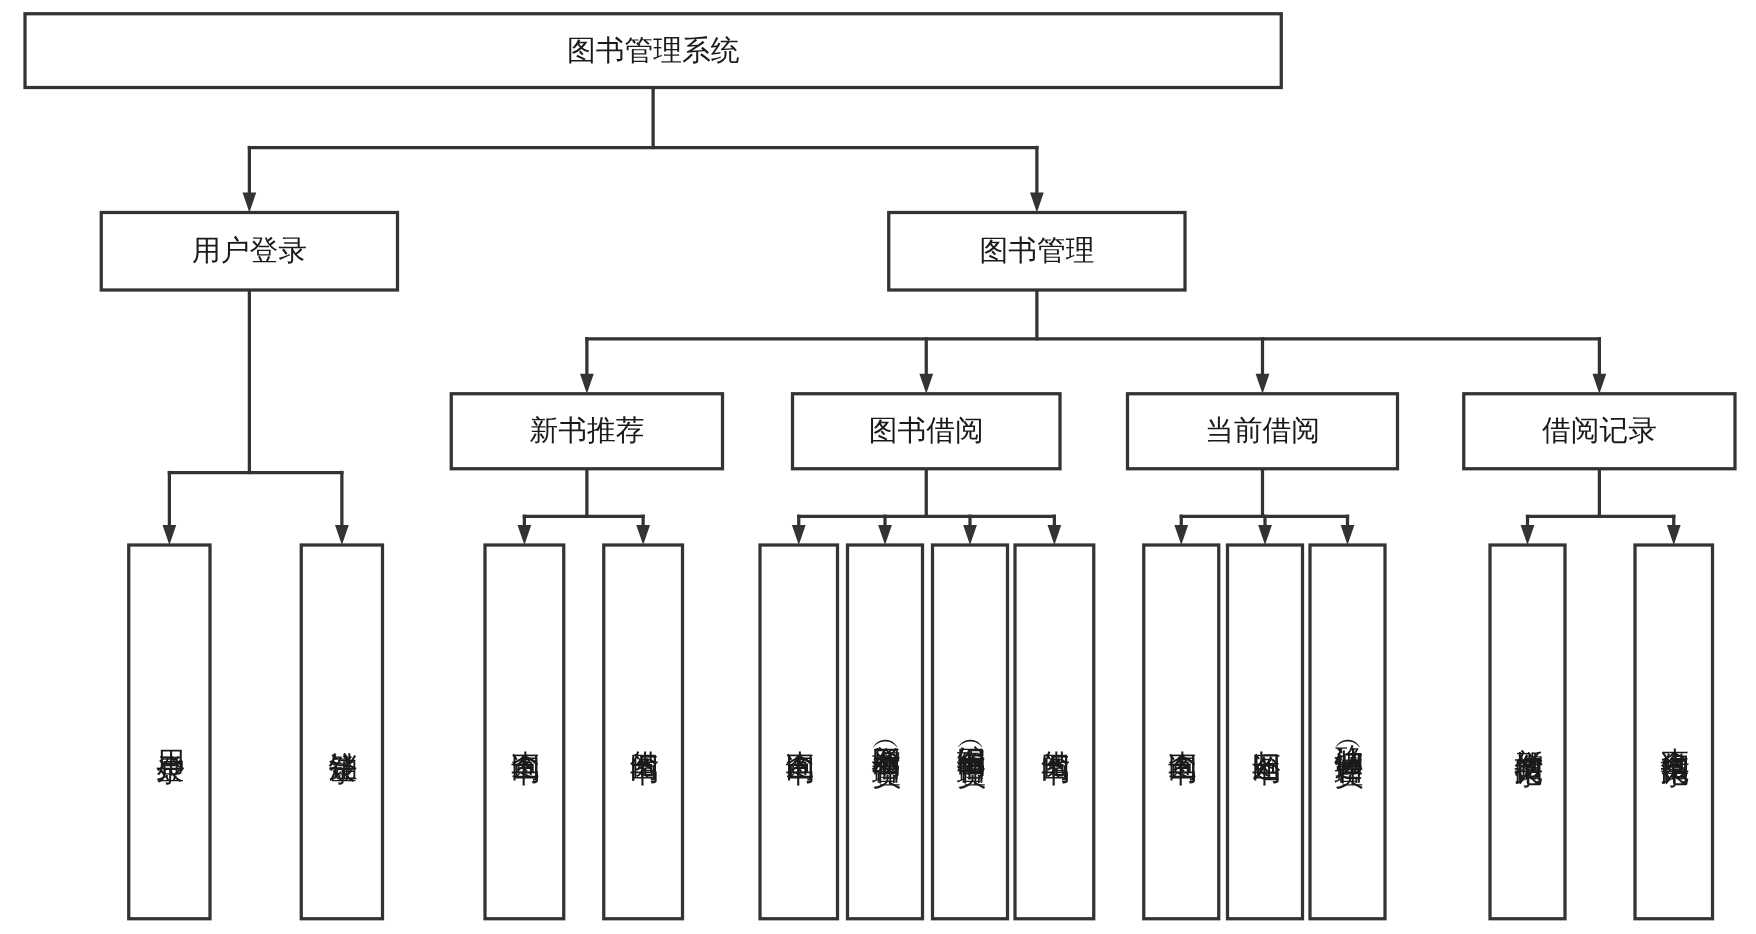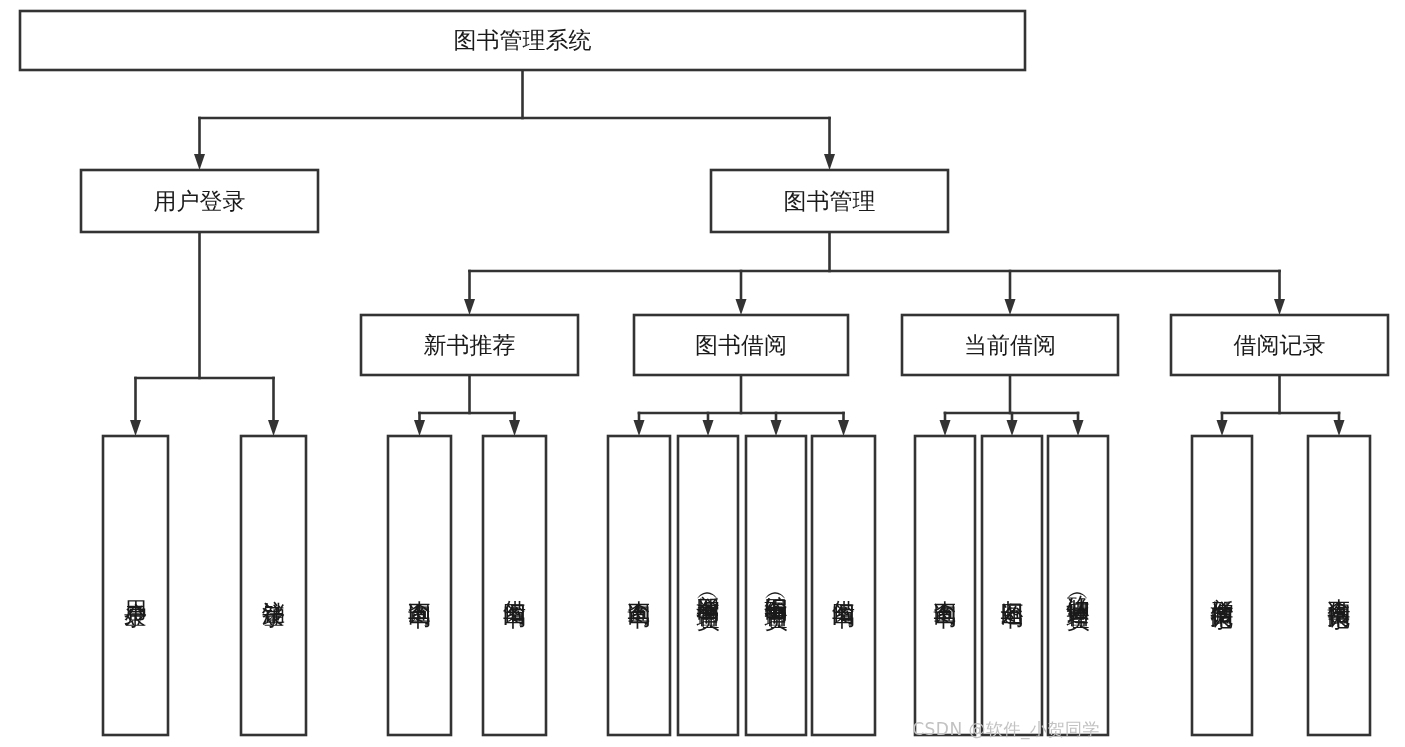--- a/index.html
+++ b/index.html
@@ -179,15 +179,14 @@
       <div class="leaf-label" style="left: 678px; top: 436px; width: 60px; height: 299px;">新增图书（管理员）</div>
       <div class="leaf-label" style="left: 746px; top: 436px; width: 60px; height: 299px;">编辑图书（管理员）</div>
       <div class="leaf-label" style="left: 812px; top: 436px; width: 63px; height: 299px;">借阅图书</div>
       <div class="leaf-label" style="left: 915px; top: 436px; width: 60px; height: 299px;">查询图书</div>
       <div class="leaf-label" style="left: 982px; top: 436px; width: 60px; height: 299px;">归还图书</div>
       <div class="leaf-label" style="left: 1048px; top: 436px; width: 60px; height: 299px;">确认归还（管理员）</div>
       <div class="leaf-label" style="left: 1192px; top: 436px; width: 60px; height: 299px;">新增借阅记录</div>
       <div class="leaf-label" style="left: 1308px; top: 436px; width: 62px; height: 299px;">查询借阅记录</div>
     </div>
 
-  <div class="watermark">CSDN @软件_小贺同学</div>
 
 </div>
 
 </body></html>

